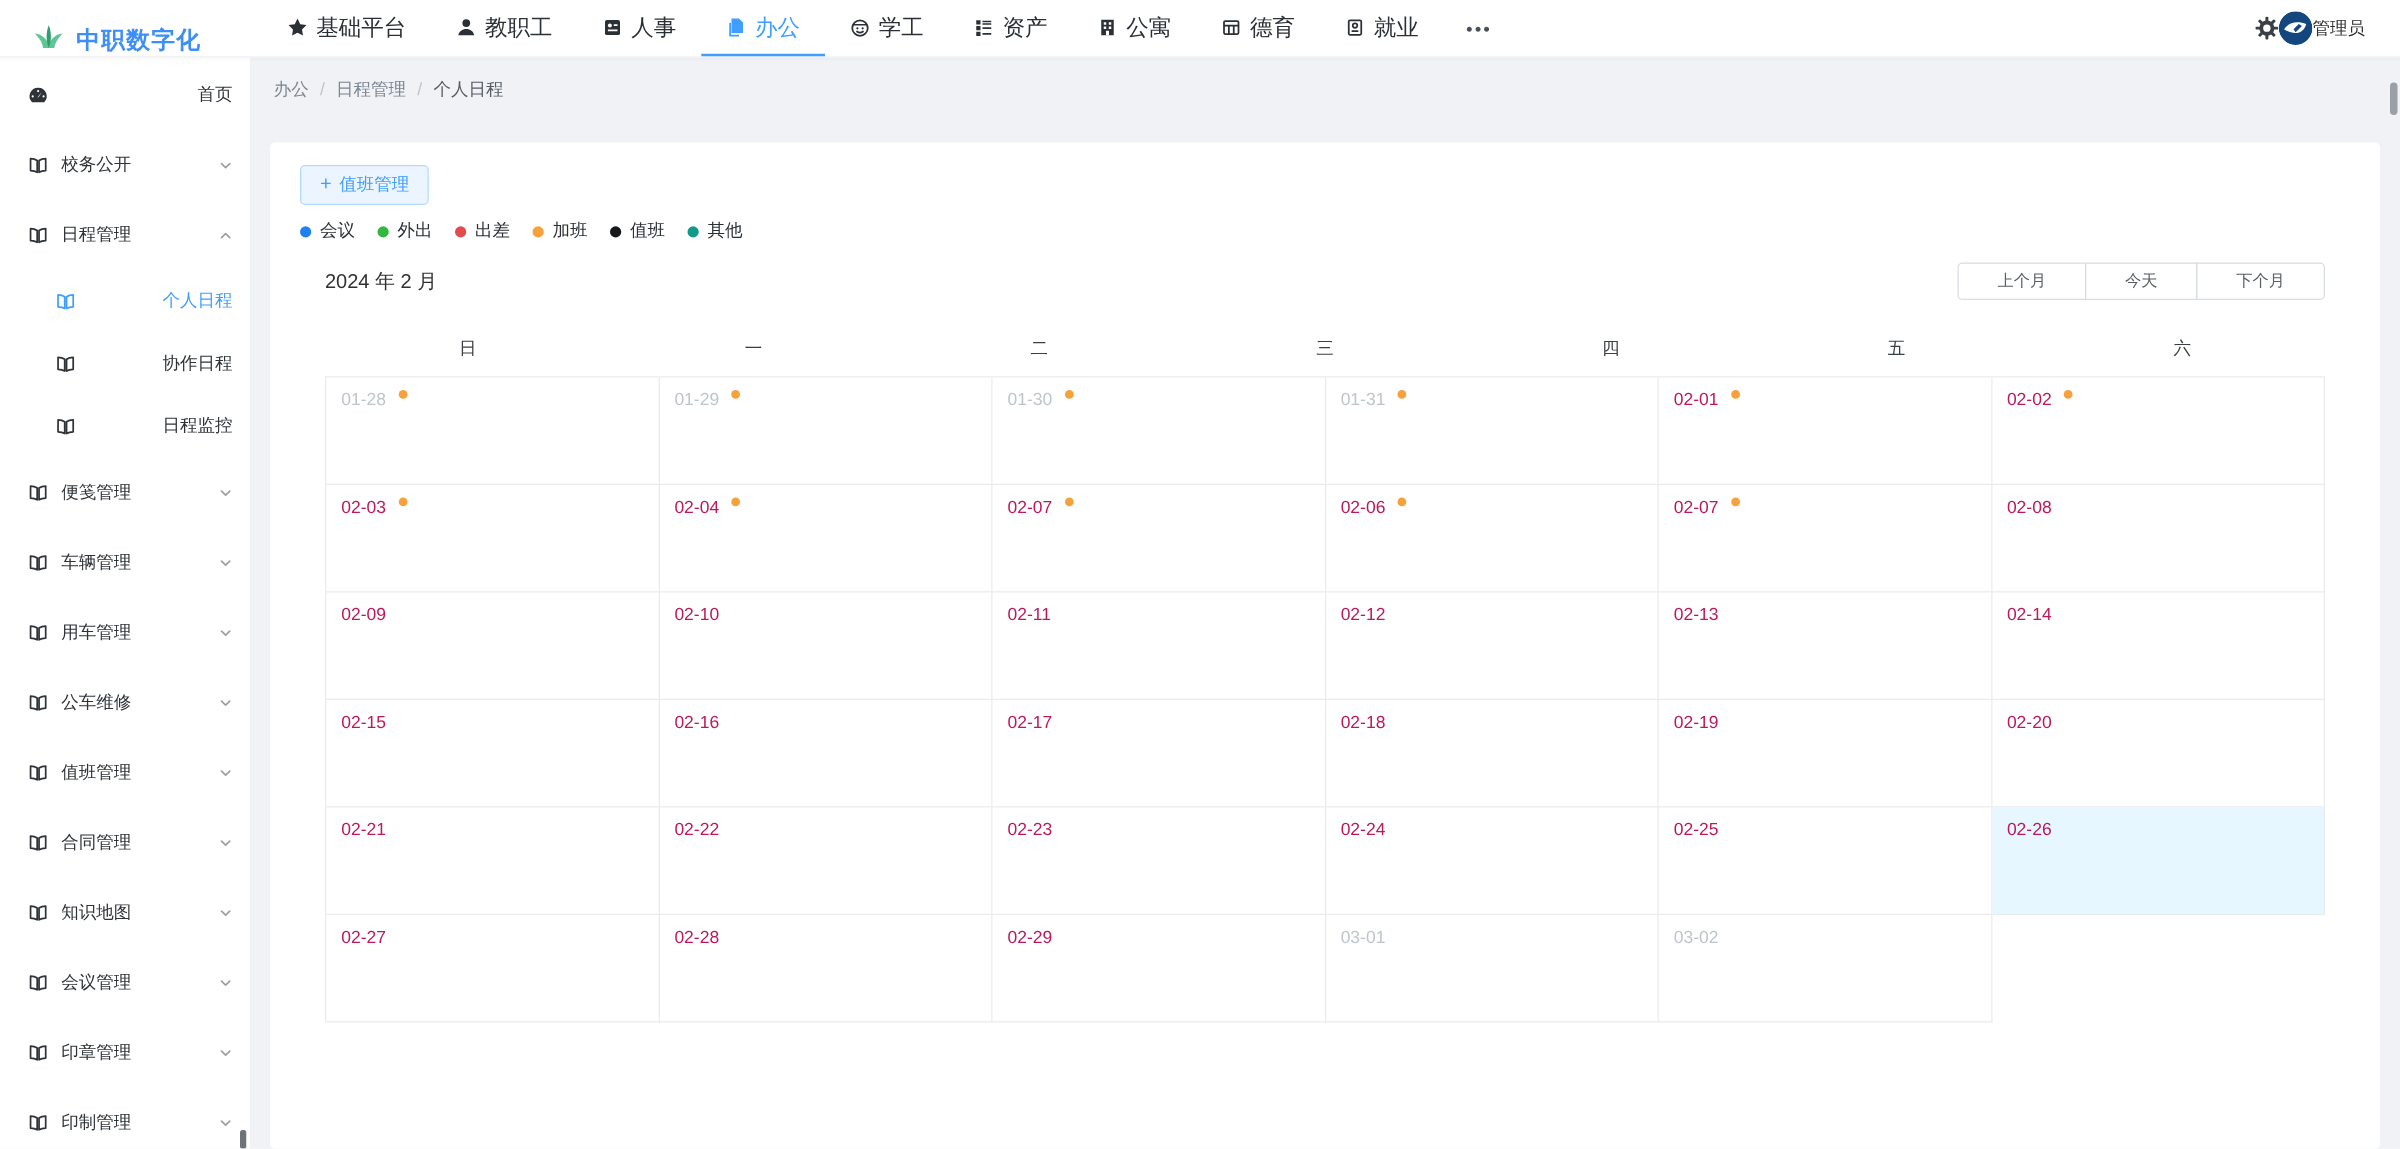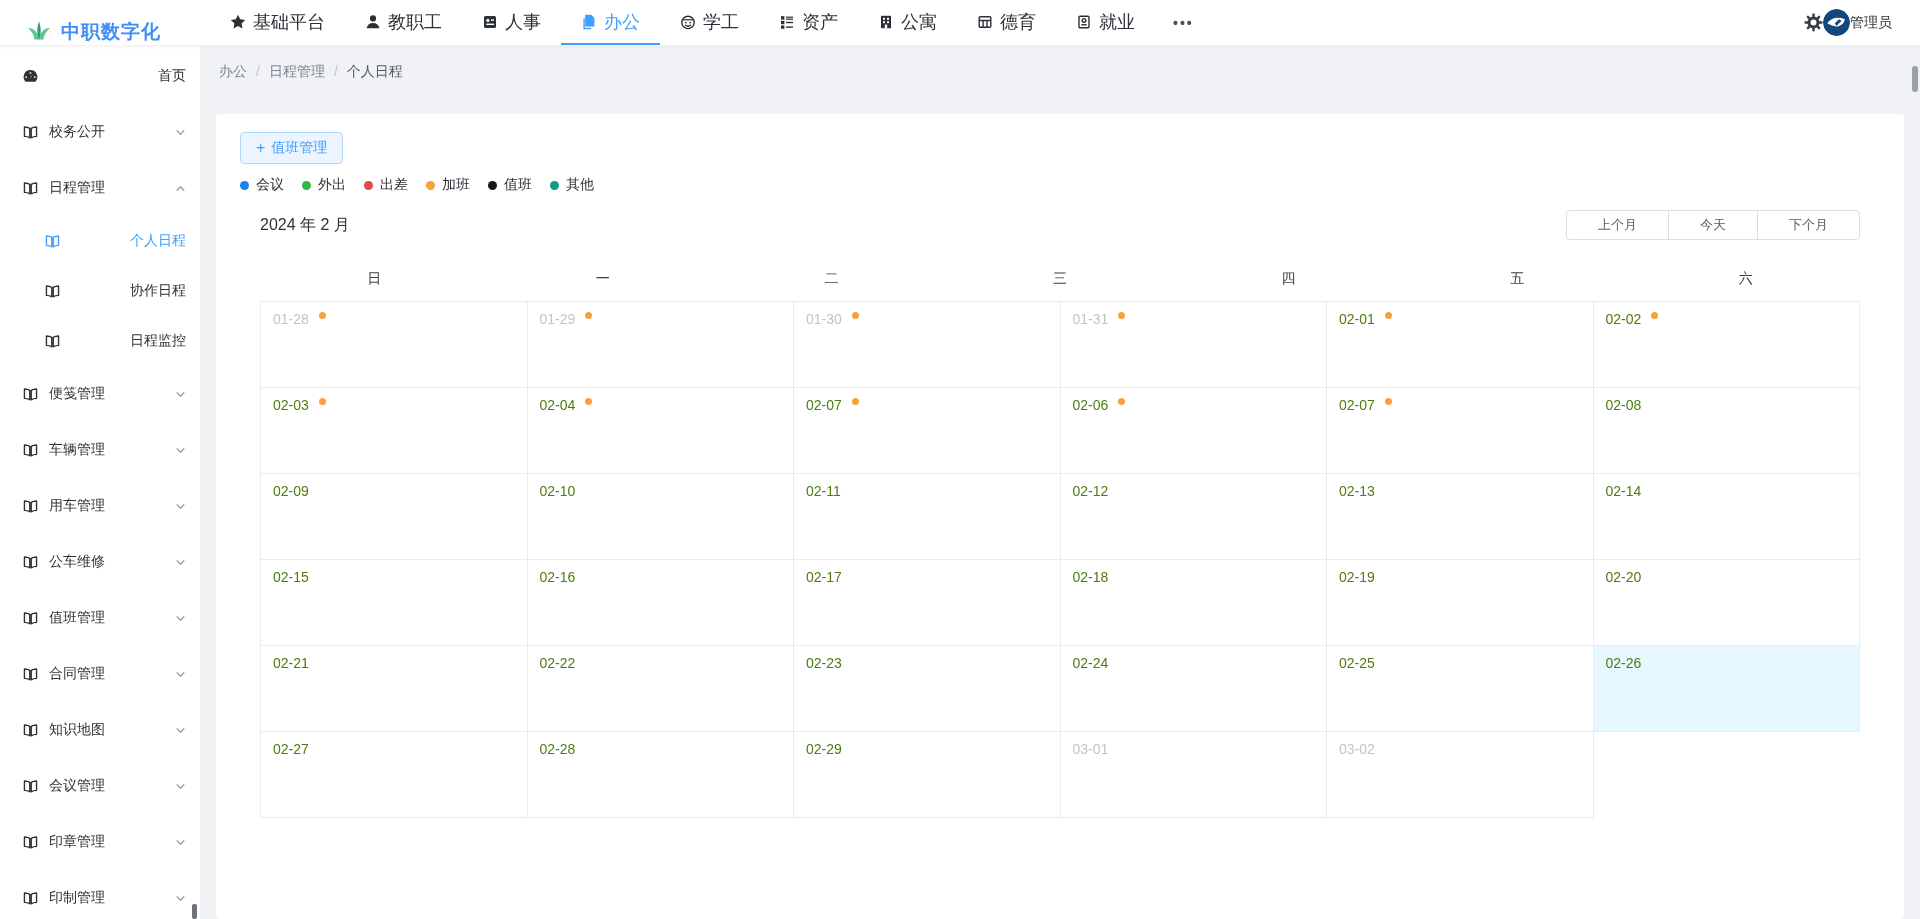--- a/index.html
+++ b/index.html
@@ -61,21 +61,21 @@
   .btn-group { display:flex; }
   .bg-btn { padding:5px 31px; font-size:13px; color:#5a6066; background:#fff;
     border:1px solid #d8dce3; cursor:pointer; margin-left:-1px; font-family:inherit; }
   .bg-btn:first-child { border-radius:4px 0 0 4px; margin-left:0; }
   .bg-btn:last-child { border-radius:0 4px 4px 0; }
   .weekdays { display:grid; grid-template-columns:repeat(7,1fr); margin-top:30px;
     font-size:14px; color:#3a3f45; text-align:center; padding-bottom:13px; }
   .cal-grid { display:grid; grid-template-columns:repeat(6,1fr);
     border-top:1px solid #e9ebef; border-left:1px solid #e9ebef; }
   .cal-cell { height:86px; border-right:1px solid #e9ebef; border-bottom:1px solid #e9ebef;
-    box-sizing:border-box; padding:9px 12px; font-size:14px; color:#4d7c0f; cursor:pointer; }
+    box-sizing:border-box; padding:9px 12px; font-size:14px; color:#be185d; cursor:pointer; }
   .cal-cell.out { color:#bfc4cc; }
   .cal-cell.selected { background:#e6f7ff; }
   .cal-dot { display:inline-block; width:7px; height:7px; border-radius:50%; margin-left:10px;
     transform:translateY(-5px); }
   
   .page-scrollbar { position:absolute; right:0; top:46px; bottom:0; width:10px; }
   .page-thumb { position:absolute; top:20px; right:2px; width:6px; height:26px; background:#9ba0a6; border-radius:3px; }
 </style>
 </head>
 <body>

